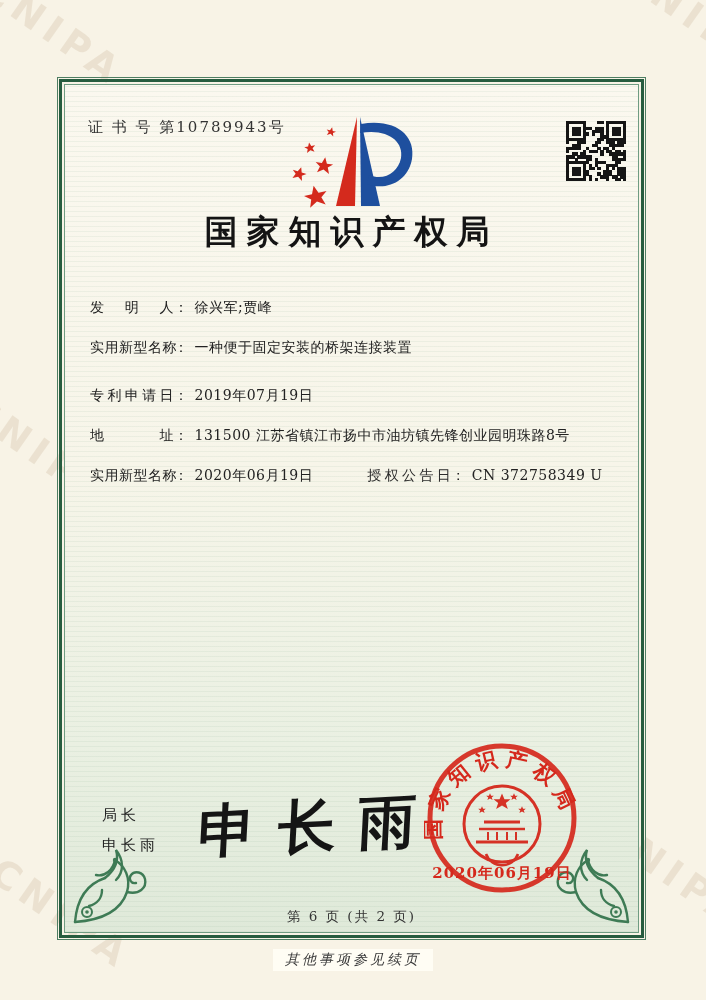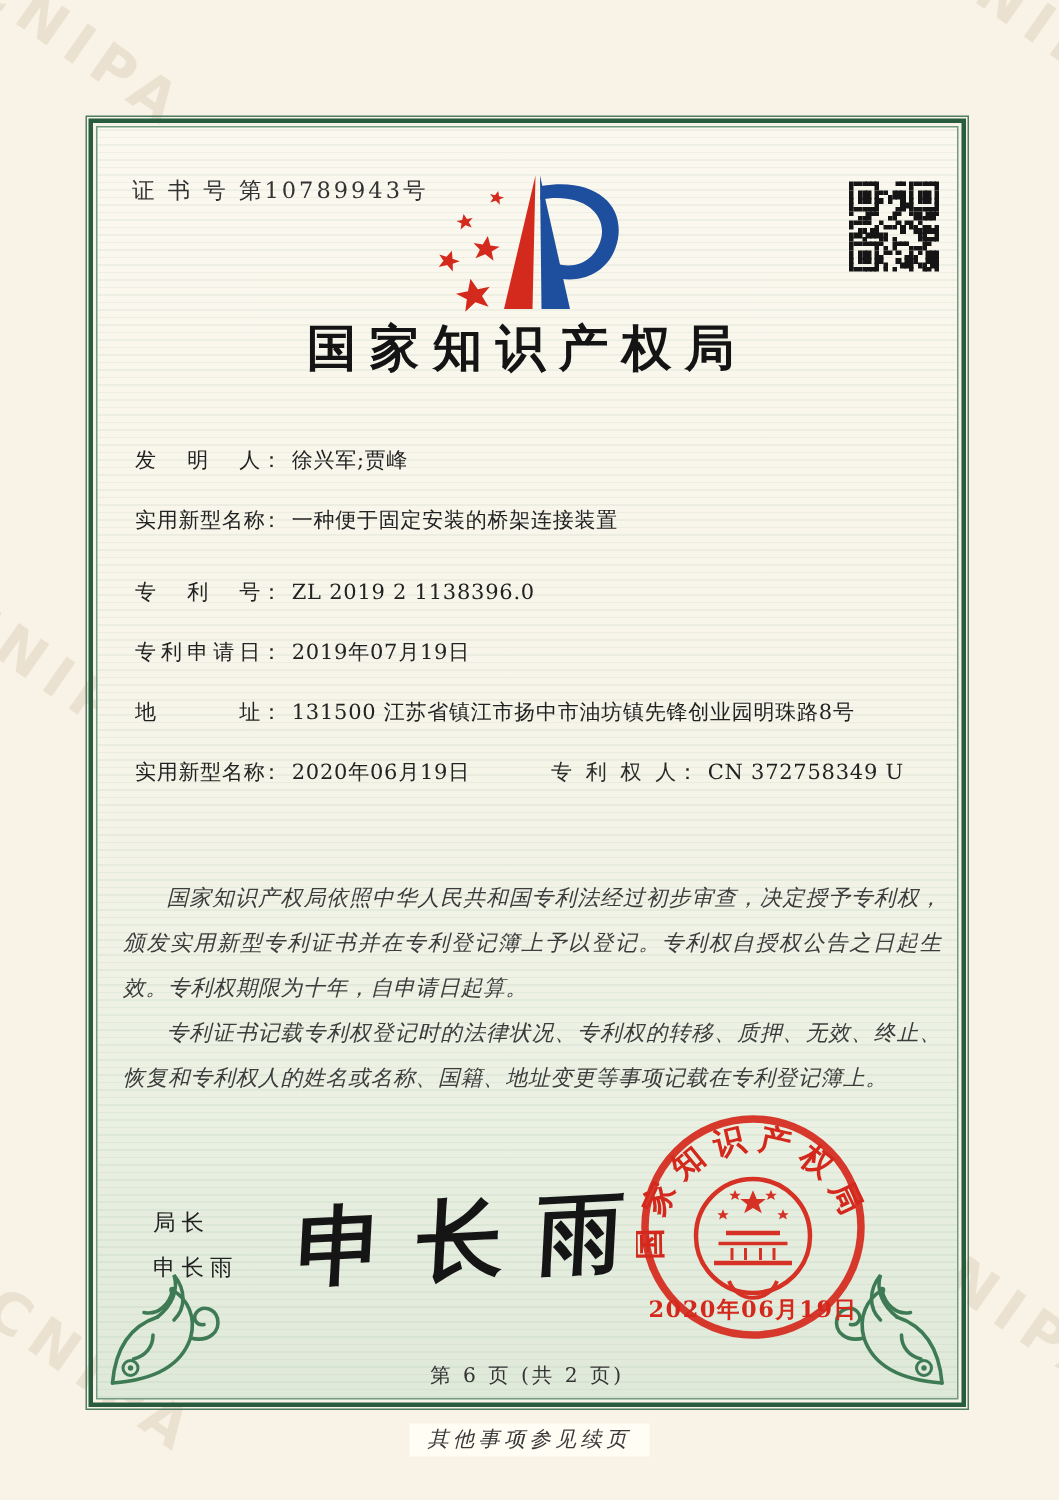--- a/index.html
+++ b/index.html
@@ -409,42 +409,35 @@
     <div class="title">国家知识产权局</div>
 
     <div class="fields">
       <div class="frow">
         <span class="flabel">发明人</span><span class="fcolon">：</span><span class="fvalue">徐兴军;贾峰</span>
       </div>
       <div class="frow first">
         <span class="flabel">实用新型名称</span><span class="fcolon">：</span><span class="fvalue">一种便于固定安装的桥架连接装置</span>
       </div>
       <div class="frow">
-        <span class="flabel">专利号</span><span class="fcolon">：</span><span class="fvalue">ZL 2019 2 1138396.0</span>
-      </div>
-      <div class="frow">
         <span class="flabel">专利申请日</span><span class="fcolon">：</span><span class="fvalue">2019年07月19日</span>
       </div>
       <div class="frow">
         <span class="flabel">地址</span><span class="fcolon">：</span><span class="fvalue">131500 江苏省镇江市扬中市油坊镇先锋创业园明珠路8号</span>
       </div>
       <div class="frow dual">
         <span>
           <span class="flabel">实用新型名称</span><span class="fcolon">：</span><span class="fvalue">2020年06月19日</span>
         </span>
         <span>
-          <span class="flabel2">专利权人</span><span class="fcolon">：</span><span class="fvalue">CN 372758349 U</span>
+          <span class="flabel2">授权公告日</span><span class="fcolon">：</span><span class="fvalue">CN 372758349 U</span>
         </span>
       </div>
     </div>
 
-    <div class="body-text">
-      <p>国家知识产权局依照中华人民共和国专利法经过初步审查，决定授予专利权，颁发实用新型专利证书并在专利登记簿上予以登记。专利权自授权公告之日起生效。专利权期限为十年，自申请日起算。</p>
-      <p>专利证书记载专利权登记时的法律状况、专利权的转移、质押、无效、终止、恢复和专利权人的姓名或名称、国籍、地址变更等事项记载在专利登记簿上。</p>
-    </div>
 
     <div class="sig-title">局长</div>
     <div class="sig-name">申长雨</div>
     <div class="sig-script">申长雨</div>
 
     <svg class="seal" viewBox="0 0 156 156">
       <defs>
         <path id="sealArc" d="M 18 104 A 62 62 0 1 1 138 104" fill="none"></path>
       </defs>
       <circle cx="78" cy="78" r="72" fill="none" stroke="#d5281c" stroke-width="5" opacity="0.92"></circle>

